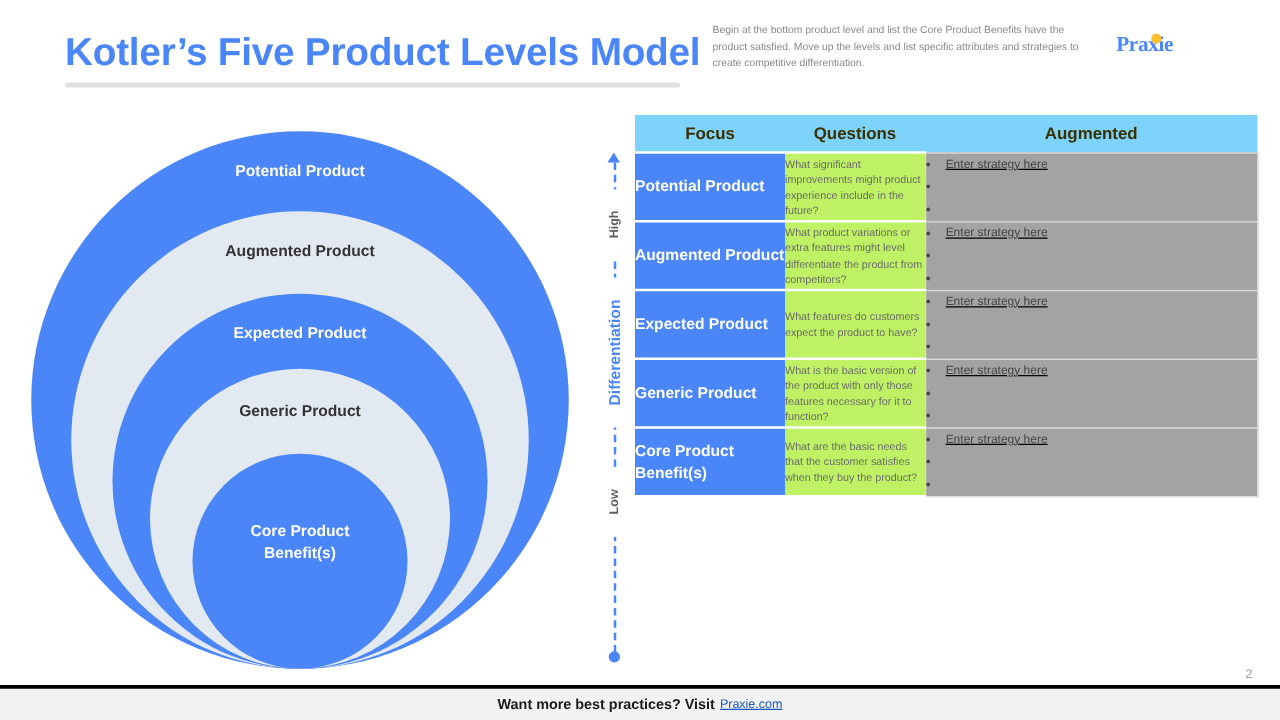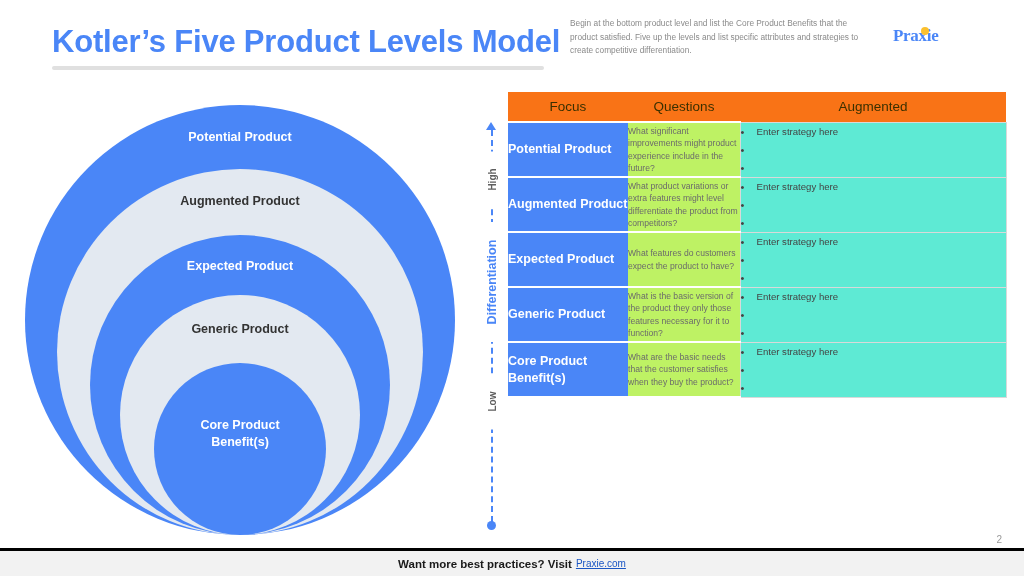--- a/index.html
+++ b/index.html
@@ -161,24 +161,24 @@
   
   .matrix {
     position: absolute;
     left: 508px;
     top: 92px;
     width: 498px;
     border-collapse: collapse;
     table-layout: fixed;
   }
   .matrix th {
-    background: #f97316;
+    background: #7dd3fc;
     color: #3a3000;
     font-size: 13.5px;
-    font-weight: normal;
+    font-weight: bold;
     height: 30px;
     text-align: center;
     border: none;
   }
   .col-focus      { width: 120px; }
   .col-questions  { width: 112px; }
   .col-strategies { width: 266px; }
 
   .matrix td { vertical-align: middle; padding: 0; }
 
@@ -195,24 +195,25 @@
   .cell-question {
     background: #bef264;
     color: #6b6b6b;
     font-size: 8.6px;
     line-height: 12.2px;
     padding: 6px 9px;
     border-top: 2px solid #ffffff;
     border-bottom: 2px solid #ffffff;
   }
   .cell-strategy {
-    background: #5eead4;
+    background: #a3a3a3;
     border: 1px solid #d9d9d9;
     padding: 6px 10px 6px 18px;
     vertical-align: top;
+    text-decoration: underline;
   }
   .cell-strategy ul { list-style: none; }
   .cell-strategy li {
     position: relative;
     font-size: 9.6px;
     color: #444444;
     line-height: 18px;
     padding-left: 16px;
     min-height: 18px;
   }
@@ -257,21 +258,21 @@
     margin-left: 4px;
   }
 </style>
 </head>
 <body>
 
 <div class="slide">
 
   <div class="page-title">Kotler’s Five Product Levels Model</div>
   <div class="title-rule"></div>
-  <div class="intro-text">Begin at the bottom product level and list the Core Product Benefits that the product satisfied. Five up the levels and list specific attributes and strategies to create competitive differentiation.</div>
+  <div class="intro-text">Begin at the bottom product level and list the Core Product Benefits have the product satisfied. Move up the levels and list specific attributes and strategies to create competitive differentiation.</div>
 
   <div class="logo">
     <span>Praxie</span>
     <span class="dot"></span>
   </div>
 
   <div class="circles" id="circles">
       <div class="ring" style="width: 430px; height: 430px; top: 0px; background: rgb(74, 134, 247); z-index: 10;"></div>
       <div class="ring-label" style="top: 24px; color: rgb(255, 255, 255); z-index: 40;">Potential Product</div>
       <div class="ring" style="width: 366px; height: 366px; top: 64px; background: rgb(227, 233, 241); z-index: 11;"></div>
@@ -330,21 +331,21 @@
           <td class="cell-strategy">
             <ul>
               <li>Enter strategy here</li>
               <li></li>
               <li></li>
             </ul>
           </td>
         </tr>
         <tr>
           <td class="cell-focus">Generic Product</td>
-          <td class="cell-question">What is the basic version of the product they only those features necessary for it to function?</td>
+          <td class="cell-question">What is the basic version of the product with only those features necessary for it to function?</td>
           <td class="cell-strategy">
             <ul>
               <li>Enter strategy here</li>
               <li></li>
               <li></li>
             </ul>
           </td>
         </tr>
         <tr>
           <td class="cell-focus">Core Product Benefit(s)</td>

